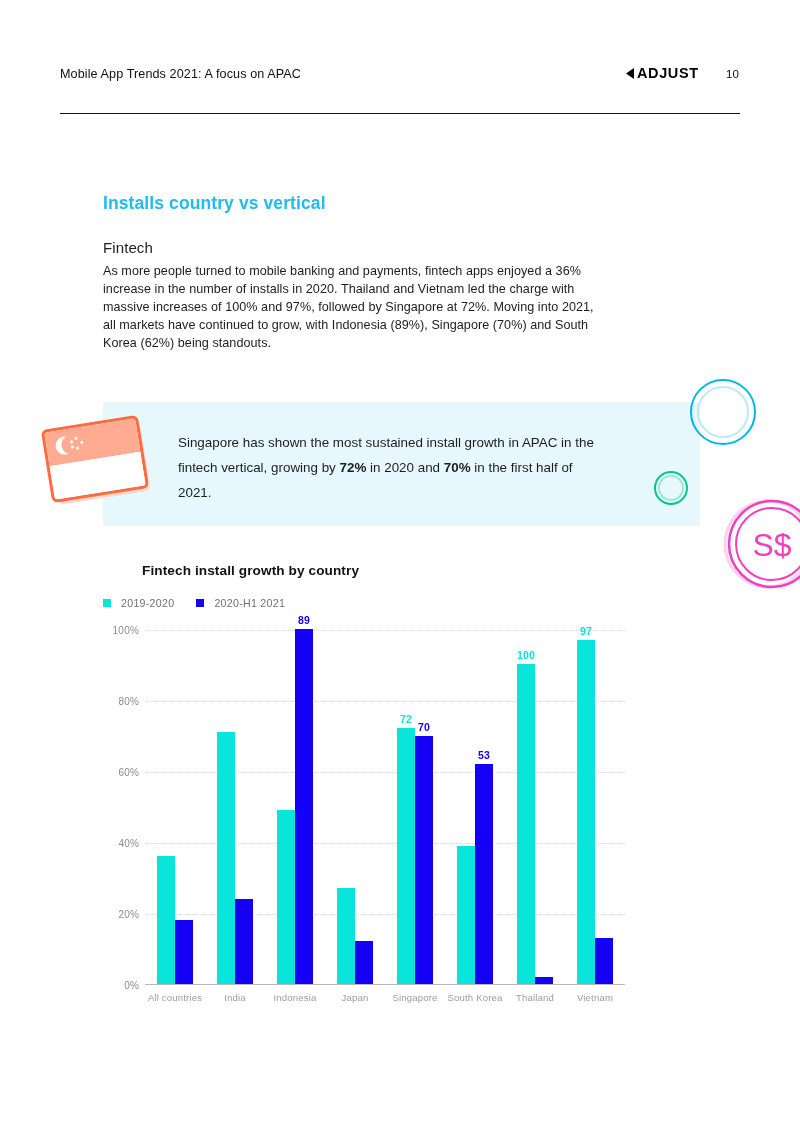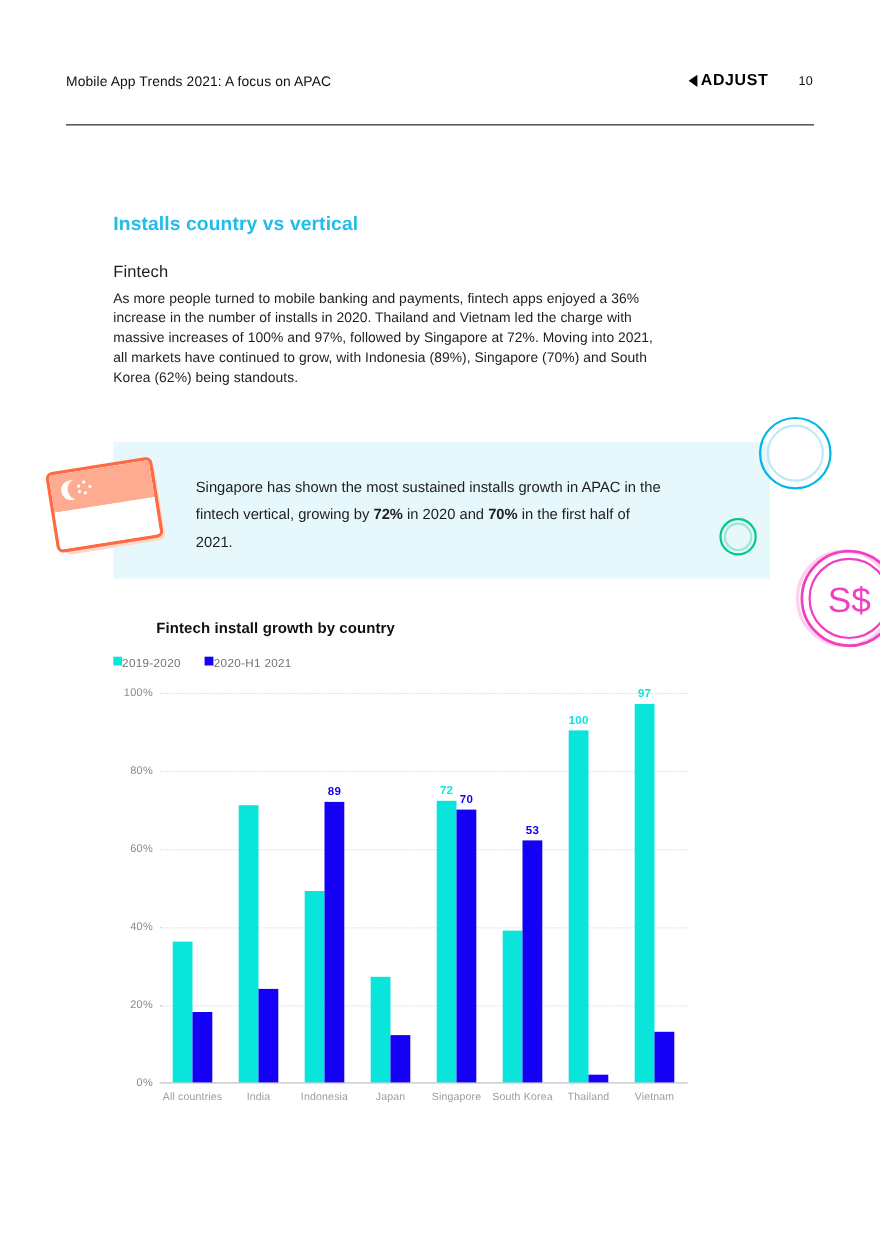--- a/index.html
+++ b/index.html
@@ -47,21 +47,21 @@
   .ring-green-outer{left:654px;top:471px;width:30px;height:30px;border:2.5px solid #00c98a;}
   .ring-green-inner{left:658px;top:475px;width:22px;height:22px;border:2px solid #9fe8cf;}
 
   
   .coin{position:absolute;left:722px;top:496px;width:96px;height:96px;}
   .coin svg{display:block;}
 
   
   .chart-title{position:absolute;left:103px;top:563px;font-size:13.6px;font-weight:bold;color:#111;letter-spacing:.1px;padding-left:39px;}
   .legend{position:absolute;left:103px;top:597px;display:flex;align-items:center;gap:22px;}
-  .legend-item{display:flex;align-items:flex-start;gap:0;}
+  .legend-item{display:flex;align-items:center;gap:10px;}
   .legend-swatch{width:8px;height:8px;display:inline-block;}
   .legend-label{font-size:10.6px;color:#6f7176;letter-spacing:.3px;}
 
   .plot{position:absolute;left:103px;top:630px;width:540px;height:360px;}
   .y-label{position:absolute;right:0;transform:translateY(-50%);font-size:10px;color:#8a8c91;letter-spacing:.2px;white-space:nowrap;}
   .y-axis{position:absolute;left:0;top:0;width:36px;height:355px;}
   .grid-area{position:absolute;left:42px;top:0;width:480px;height:355px;}
   .gridline{position:absolute;left:0;right:0;height:0;border-top:1px dotted #d9dadd;}
   .baseline{position:absolute;left:0;right:0;bottom:0;height:1px;background:#b7b9bd;}
   .bars{position:absolute;left:0;right:0;bottom:1px;top:0;display:flex;}
@@ -89,21 +89,21 @@
     <div class="page-num">10</div>
   </div>
   <div class="header-rule"></div>
 
   <div class="sec-title">Installs country vs vertical</div>
   <div class="sub-title">Fintech</div>
   <div class="body-copy">As more people turned to mobile banking and payments, fintech apps enjoyed a 36% increase in the number of installs in 2020. Thailand and Vietnam led the charge with massive increases of 100% and 97%, followed by Singapore at 72%. Moving into 2021, all markets have continued to grow, with Indonesia (89%), Singapore (70%) and South Korea (62%) being standouts.</div>
 
   <div class="callout"></div>
   <div class="callout-text">
-    <span>Singapore has shown the most sustained installs growth in APAC in the fintech vertical, growing by </span><b>72%</b><span> in 2020 and </span><b>70%</b><span> in the first half of 2021.</span>
+    <span>Singapore has shown the most sustained install growth in APAC in the fintech vertical, growing by </span><b>72%</b><span> in 2020 and </span><b>70%</b><span> in the first half of 2021.</span>
   </div>
 
   <div class="flag-wrap">
     <div class="flag-shadow"></div>
     <div class="flag">
       <div class="flag-top"></div>
       <div class="flag-bot"></div>
       <div class="crescent"></div>
       <div class="star" style="left:29px;top:9px"></div>
       <div class="star" style="left:34px;top:14px"></div>
@@ -161,21 +161,21 @@
           <div class="group">
             <div class="bar" style="height: 127.8px; background: rgb(10, 229, 220);"></div>
             <div class="bar" style="height: 63.9px; background: rgb(20, 0, 245);"></div>
           </div>
           <div class="group">
             <div class="bar" style="height: 252.05px; background: rgb(10, 229, 220);"></div>
             <div class="bar" style="height: 85.2px; background: rgb(20, 0, 245);"></div>
           </div>
           <div class="group">
             <div class="bar" style="height: 173.95px; background: rgb(10, 229, 220);"></div>
-            <div class="bar" style="height: 255px; background: rgb(20, 0, 245);">
+            <div class="bar" style="height: 355px; background: rgb(20, 0, 245);">
               <span class="bar-val" style="color: rgb(20, 0, 245);">89</span>
             </div>
           </div>
           <div class="group">
             <div class="bar" style="height: 95.85px; background: rgb(10, 229, 220);"></div>
             <div class="bar" style="height: 42.6px; background: rgb(20, 0, 245);"></div>
           </div>
           <div class="group">
             <div class="bar" style="height: 255.6px; background: rgb(10, 229, 220);">
               <span class="bar-val" style="color: rgb(10, 229, 220);">72</span>

